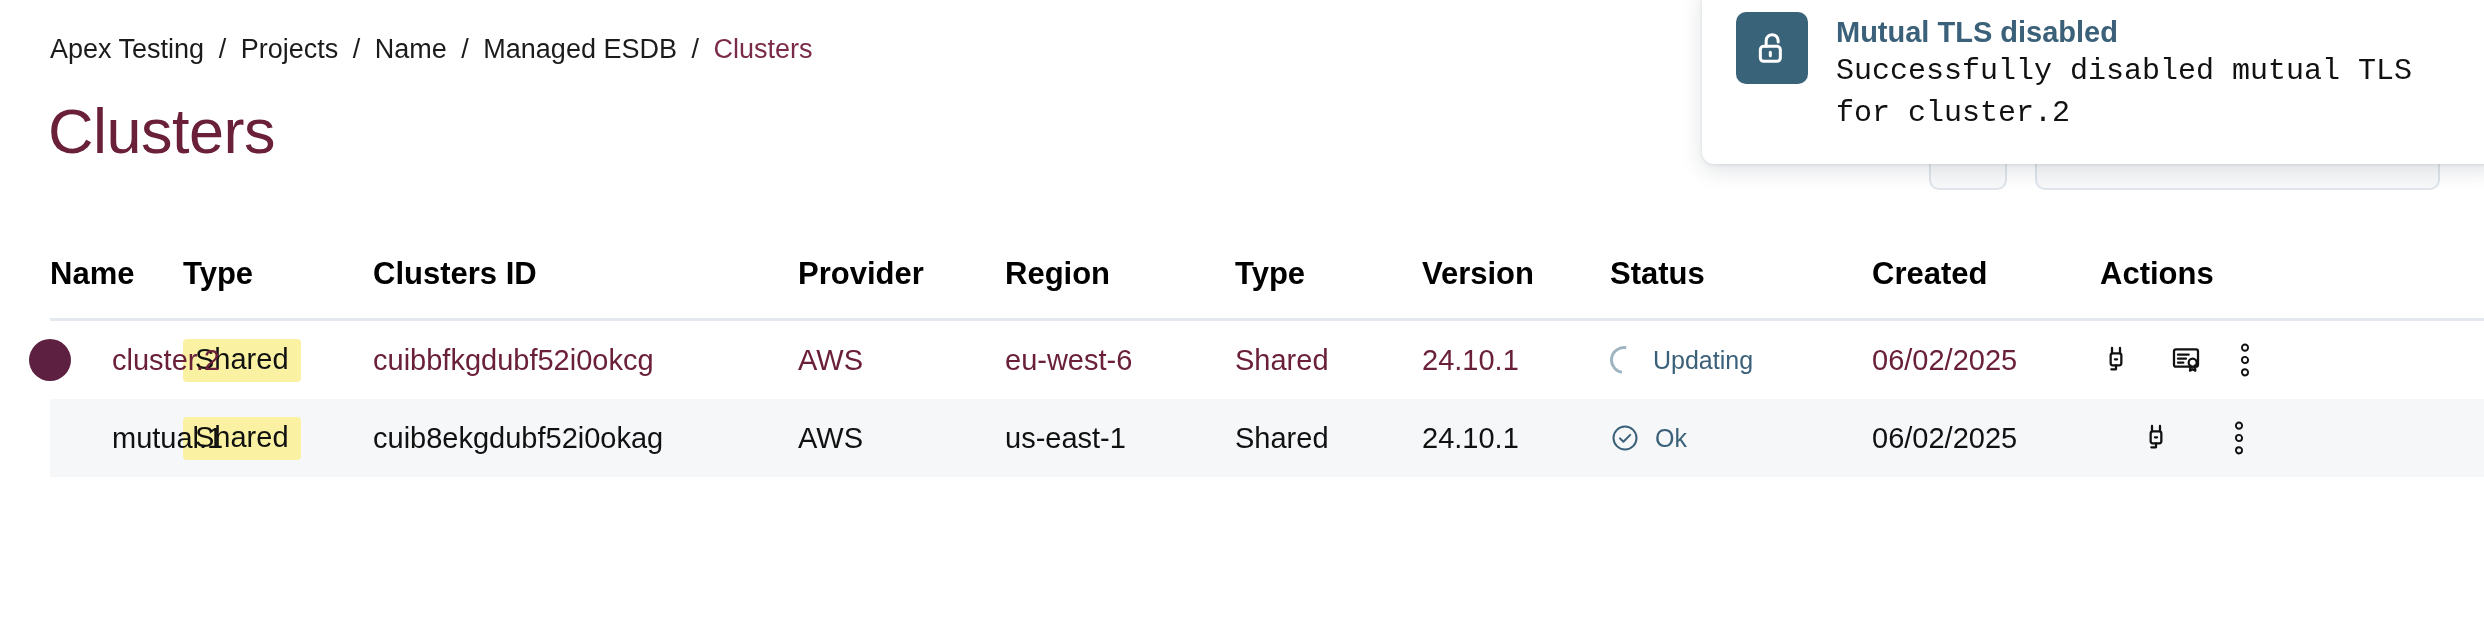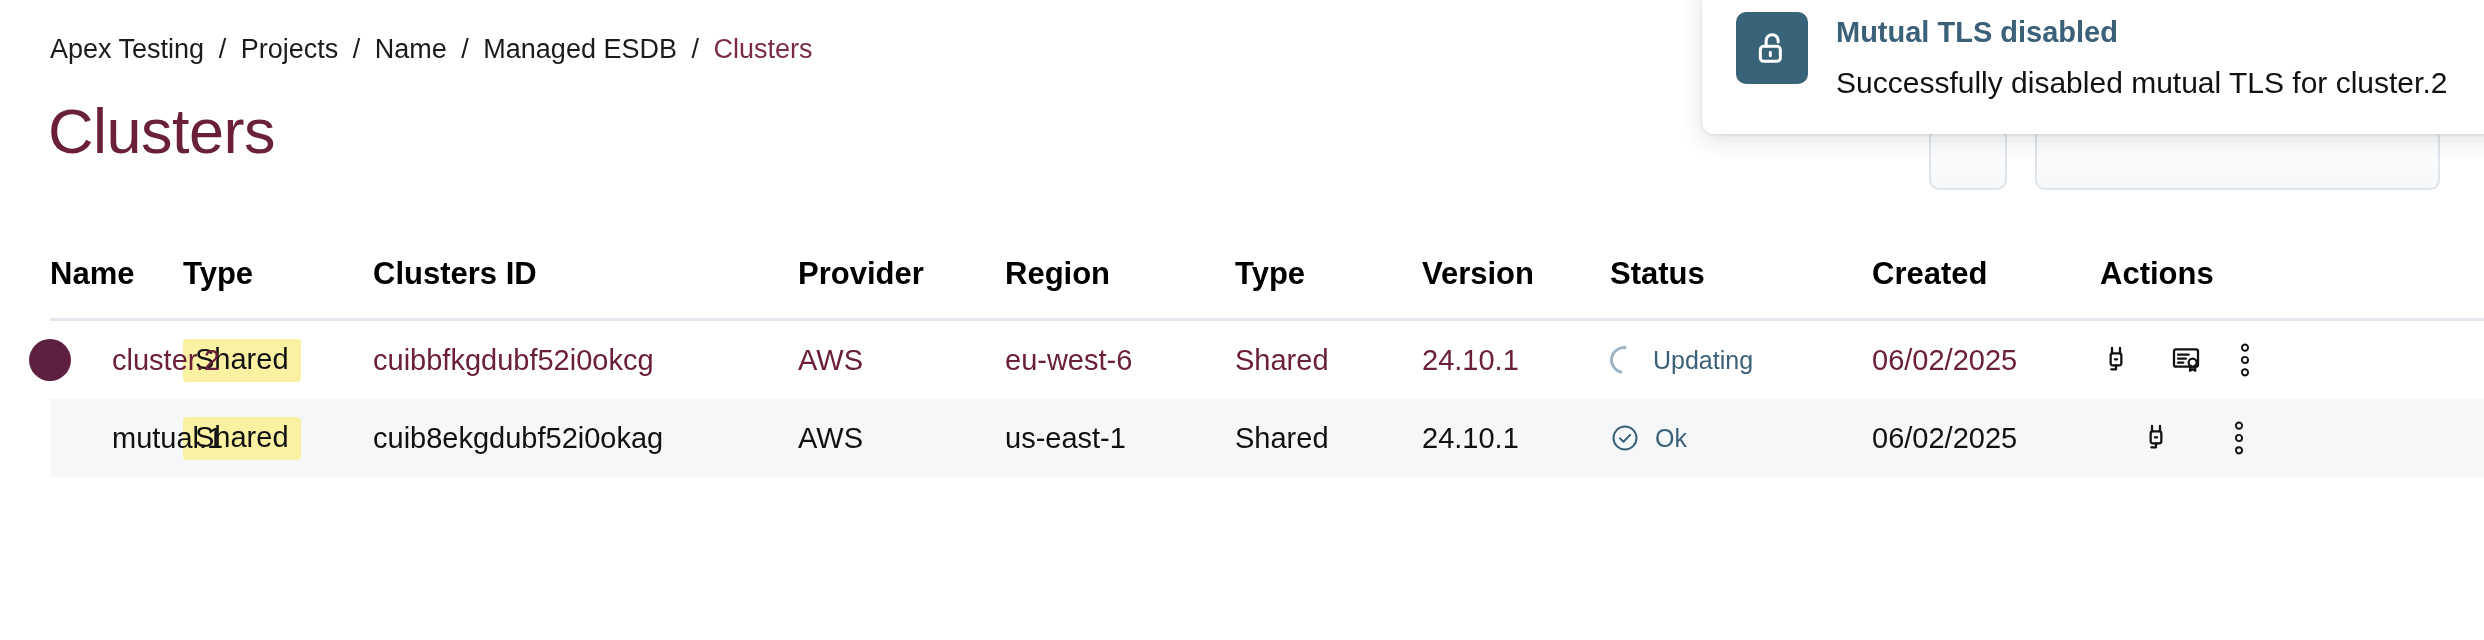--- a/index.html
+++ b/index.html
@@ -196,27 +196,28 @@
     background: #396379;
     border-radius: 10px;
     display: flex; align-items: center; justify-content: center;
   }
   .toast-body { padding-top: 2px; }
   .toast-title {
     font-size: 29px;
     font-weight: bold;
     color: #3a6179;
     line-height: 36px;
-    margin-bottom: 12px;
+    margin-bottom: 0;
   }
   .toast-msg {
     font-size: 30px;
     line-height: 42px;
     color: #111111;
     max-width: 620px;
+    font-family: Liberation Mono, monospace;
   }
 </style>
 </head>
 <body>
 
 <nav class="breadcrumb">
   <span class="crumb">Apex Testing</span>
   <span class="sep">/</span>
   <span class="crumb">Projects</span>
   <span class="sep">/</span>

